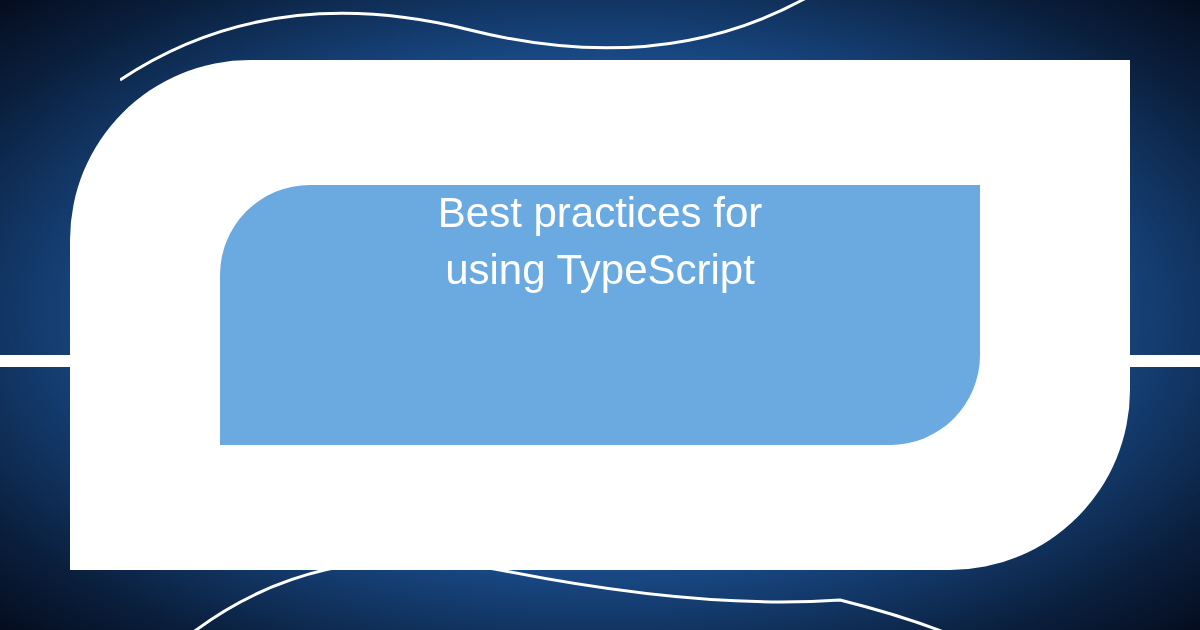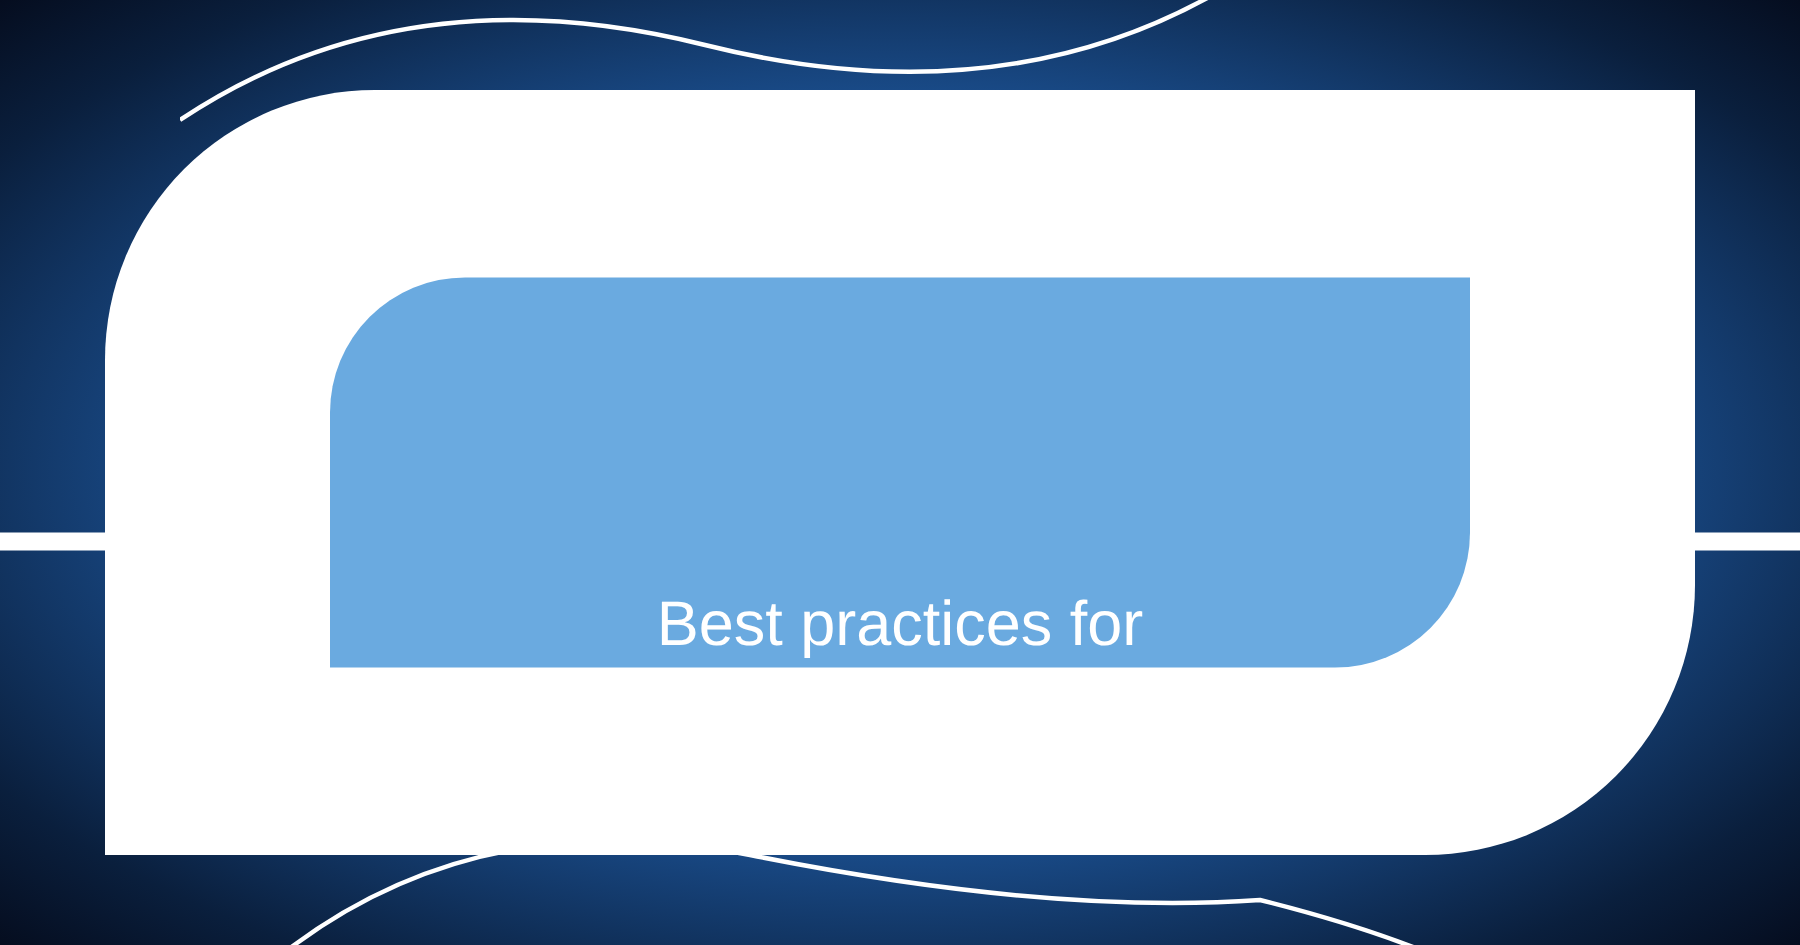--- a/index.html
+++ b/index.html
@@ -50,21 +50,21 @@
       position: absolute;
       top: 185px;
       left: 220px;
       width: 760px;
       height: 260px;
       background: #6aaae0;
       border-top-left-radius: 90px;
       border-bottom-right-radius: 90px;
       z-index: 3;
       display: flex;
-      align-items: flex-end;
+      align-items: flex-start;
       justify-content: center;
     }
     .title {
       color: #ffffff;
       font-size: 42px;
       font-weight: 500;
       text-align: center;
       line-height: 1.35;
       padding: 0 40px;
     }
@@ -80,14 +80,15 @@
 
 <svg class="curve-bottom" viewBox="0 0 860 180">
   <path d="M 0 170 Q 140 40, 340 80 T 680 110 Q 800 140, 860 180" stroke="#ffffff" stroke-width="3" fill="none"></path>
 </svg>
 
 <div class="outer-shape"></div>
 
 <div class="inner-shape">
   <div class="title">
     <span>Best practices for</span><br>
+    <span>using TypeScript</span>
   </div>
 </div>
 
 </body></html>

